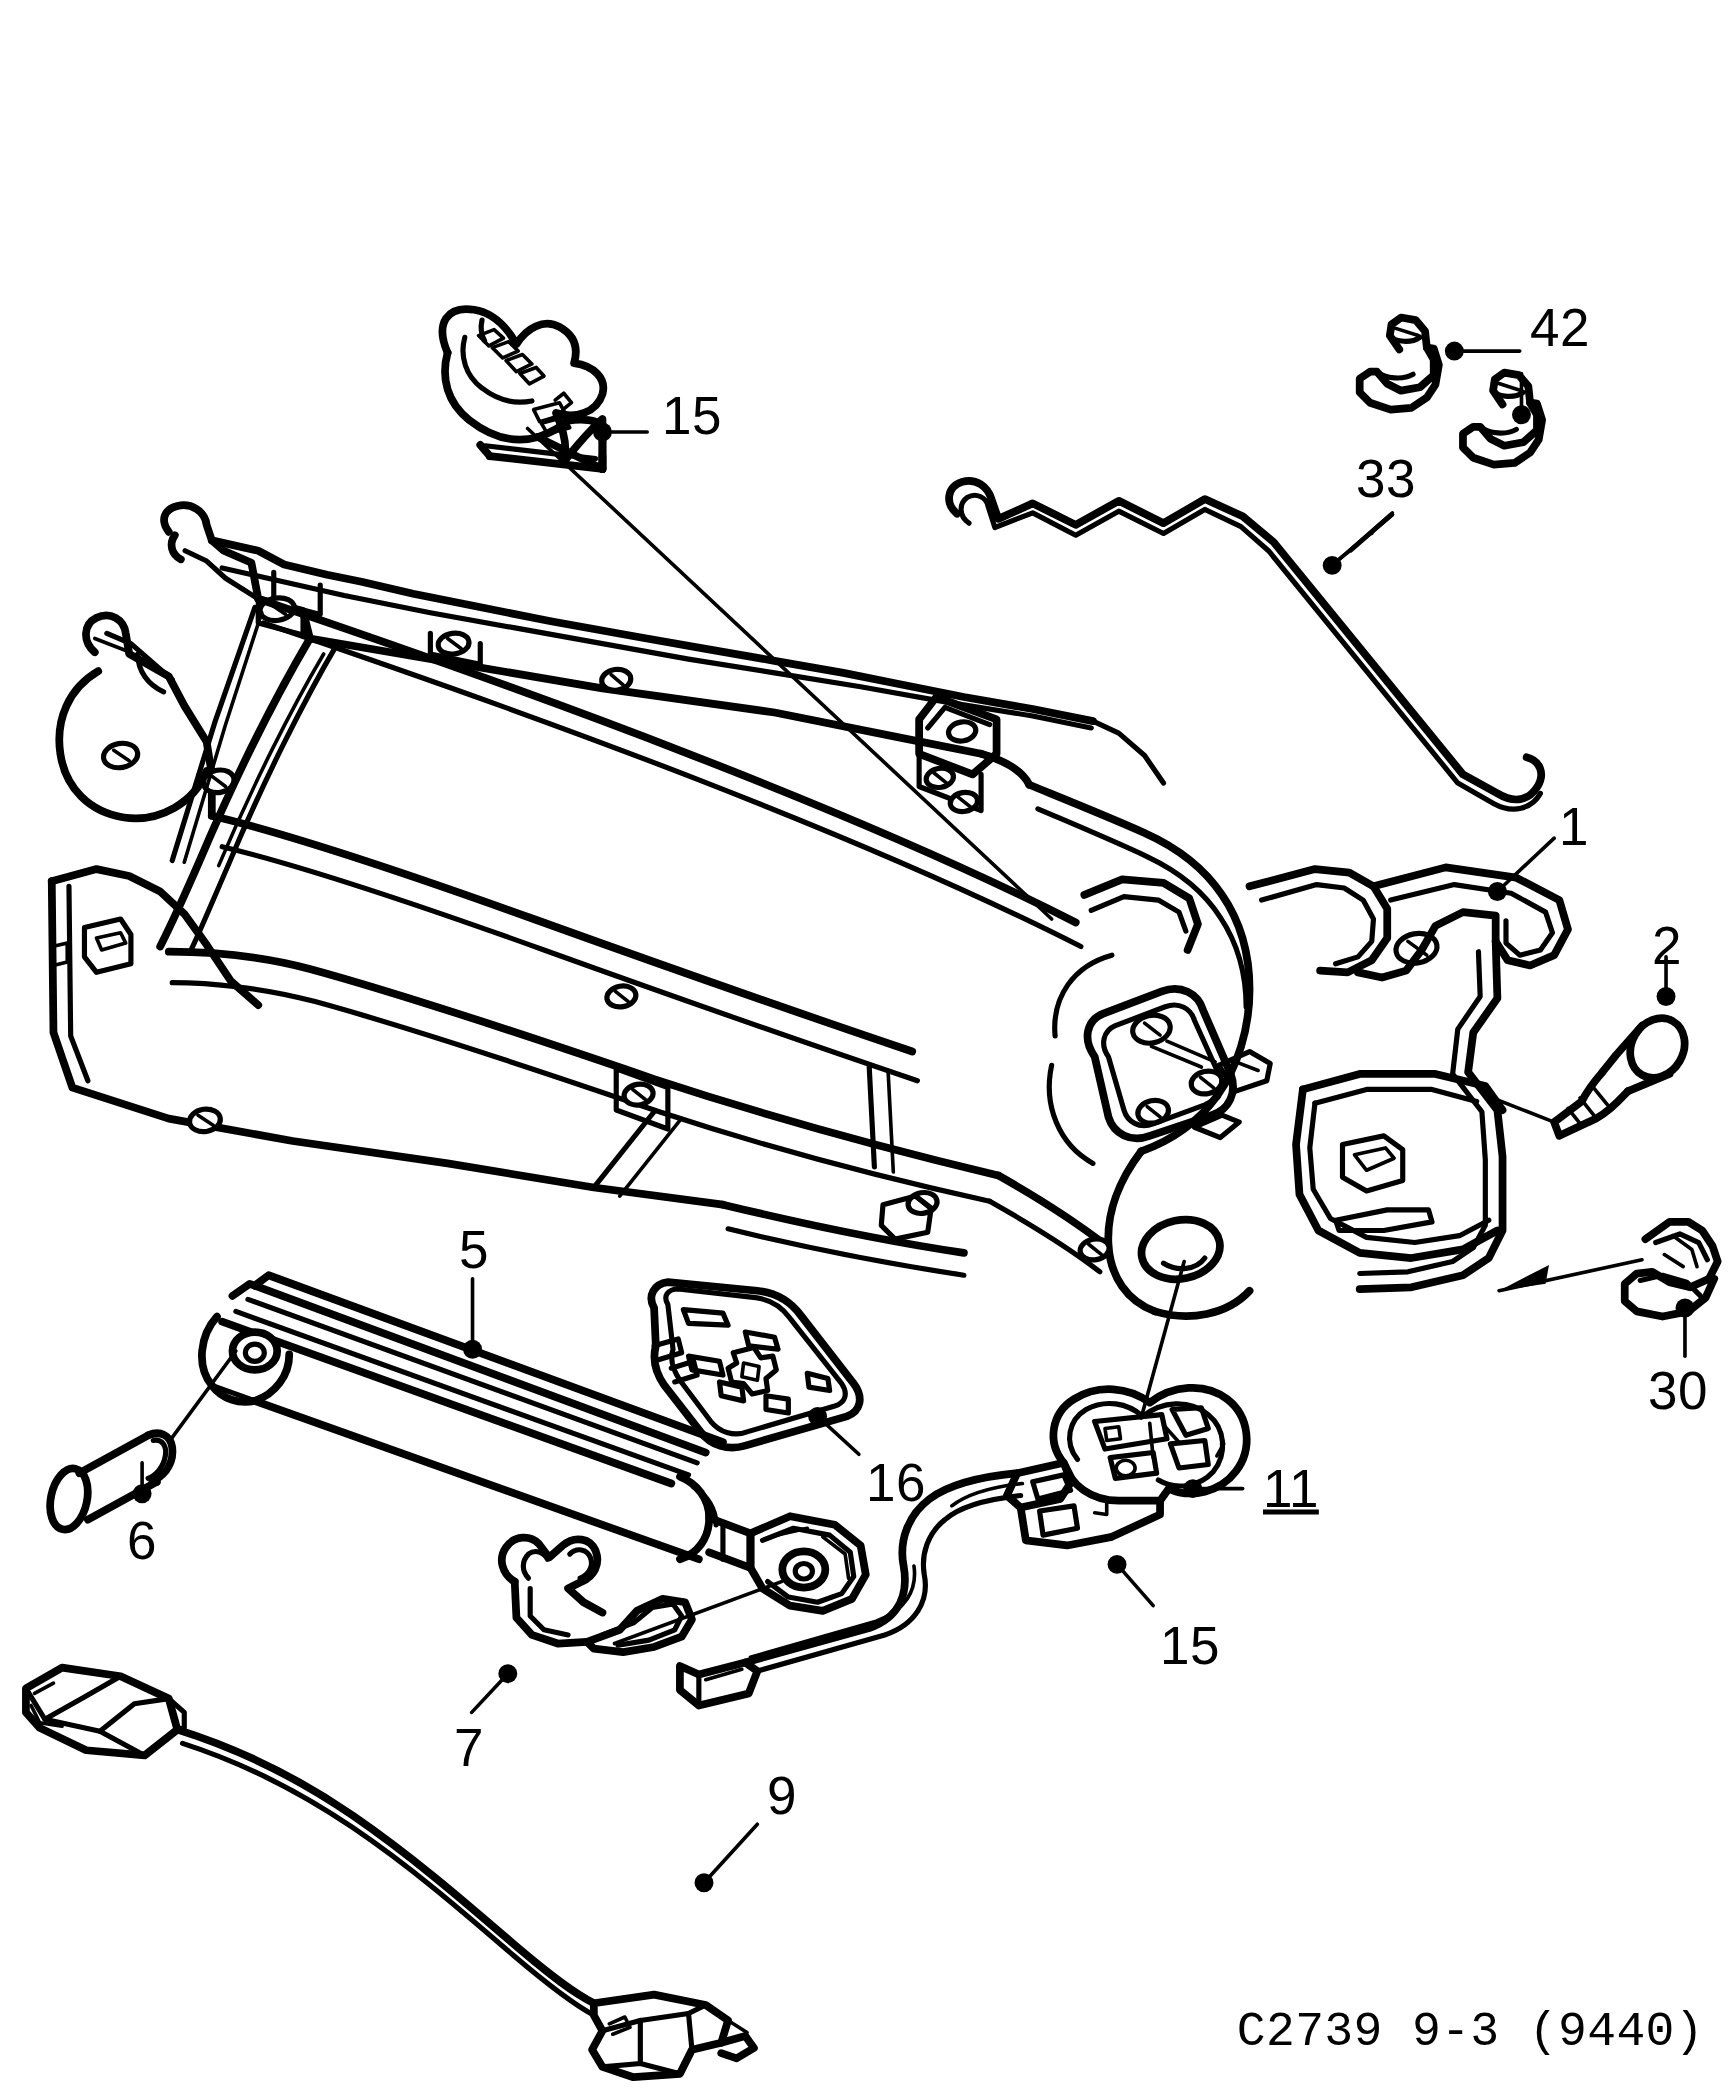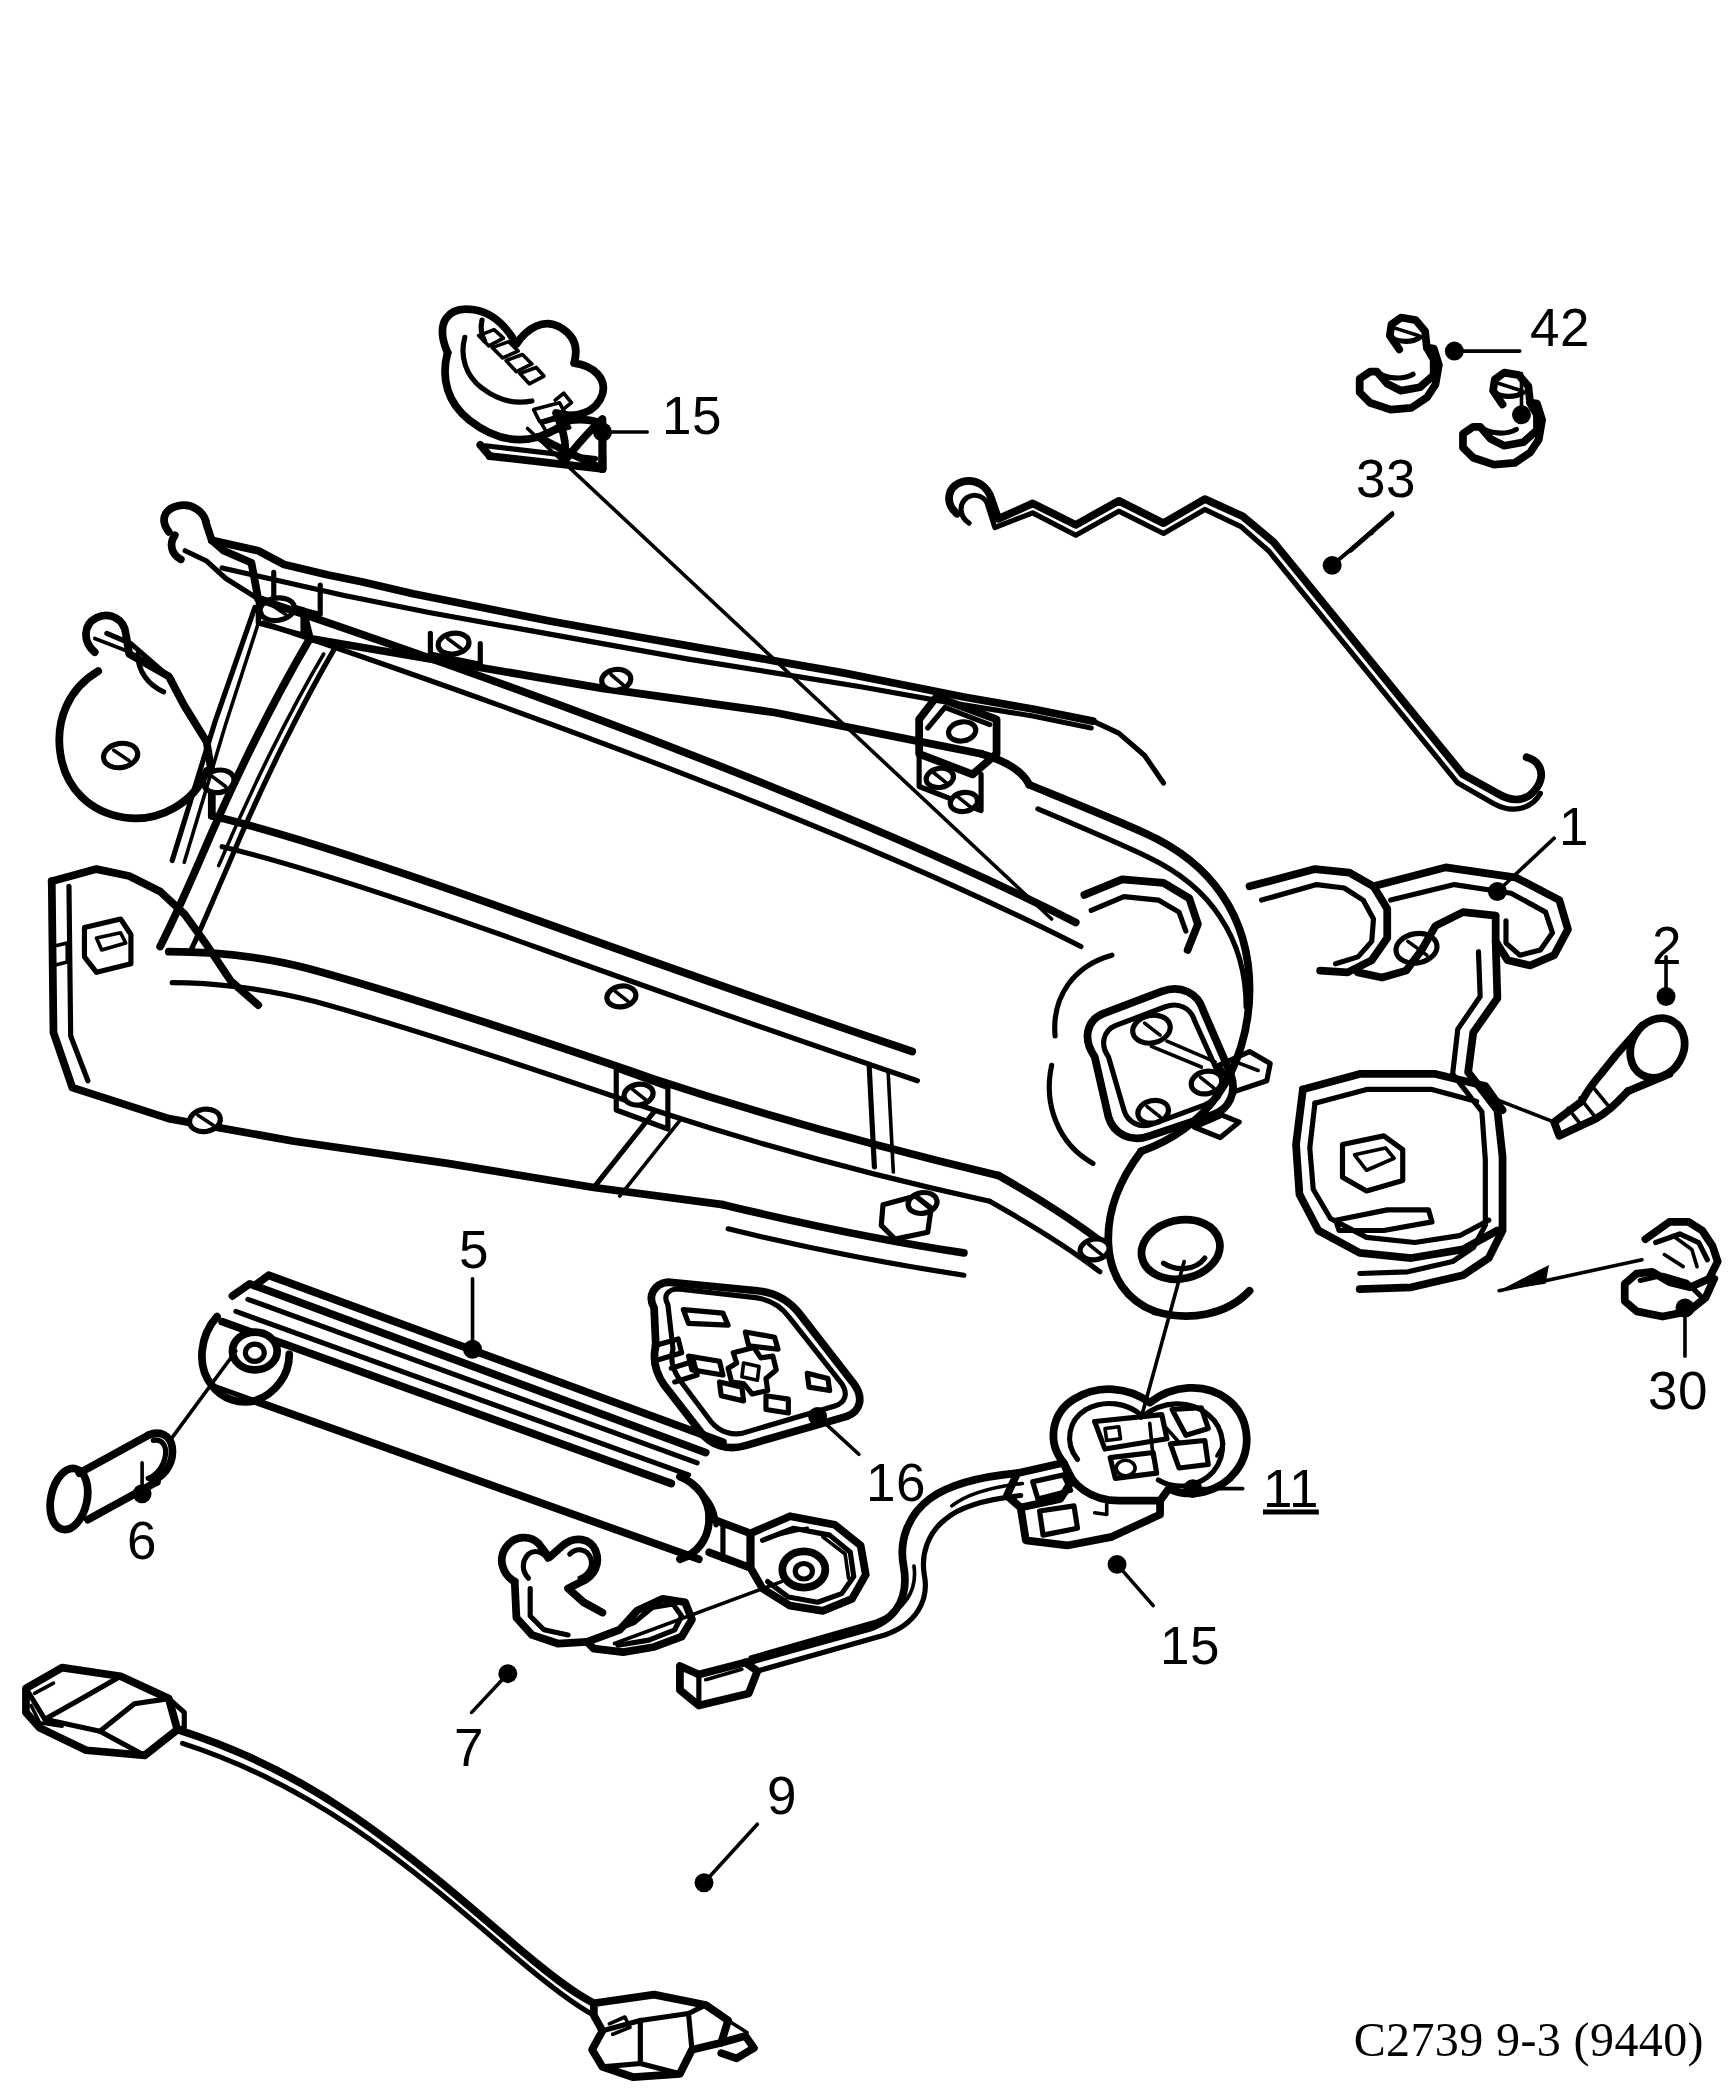--- a/index.html
+++ b/index.html
@@ -20,22 +20,22 @@
     font-weight:400;
     letter-spacing:0.4px;
     line-height:1;
     color:#000;
     white-space:nowrap;
     user-select:none;
   }
   .caption{
     position:absolute;
     right:31px;
-    bottom:24px;
-    font-family:Liberation Serif, serif;
+    bottom:32px;
+    font-family:Liberation Mono, monospace;
     font-size:48px;
     letter-spacing:0.4px;
     color:#000;
     white-space:nowrap;
   }
   
   .ln{fill:none;stroke:#000;stroke-linecap:round;stroke-linejoin:round;}
   .hv{stroke-width:9;}     
   .md{stroke-width:6;}     
   .lt{stroke-width:4.2;}   

